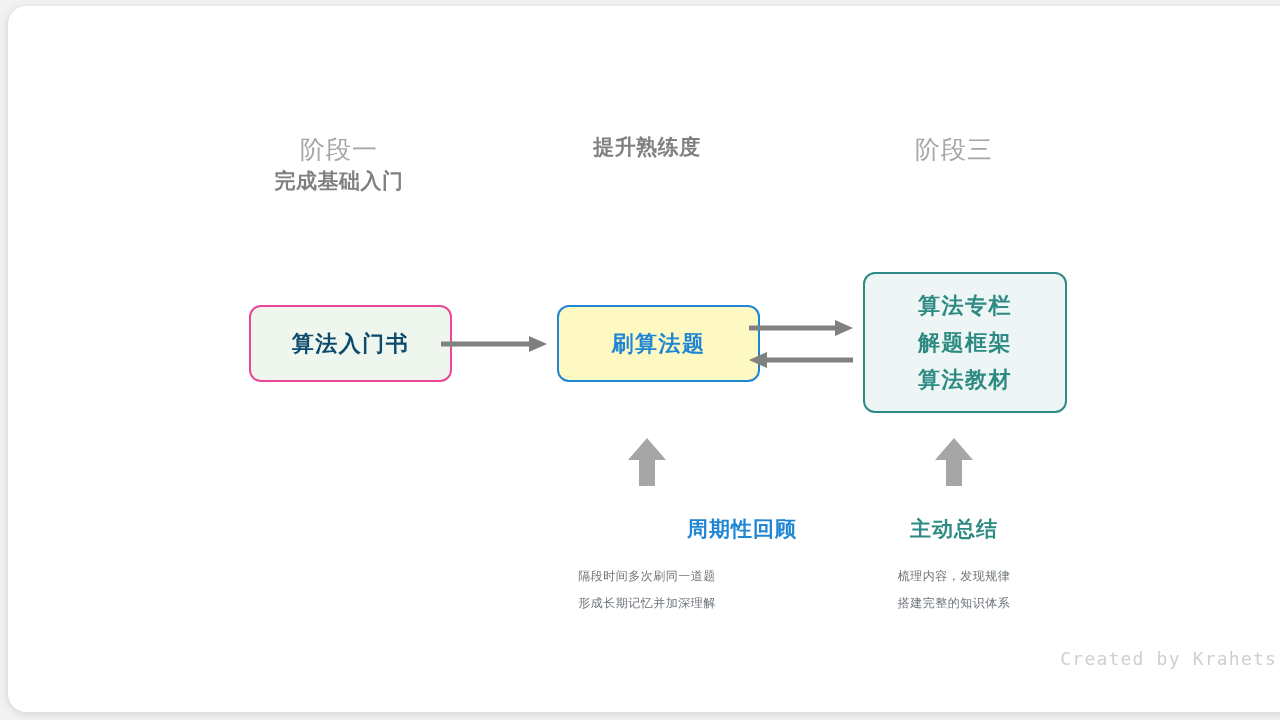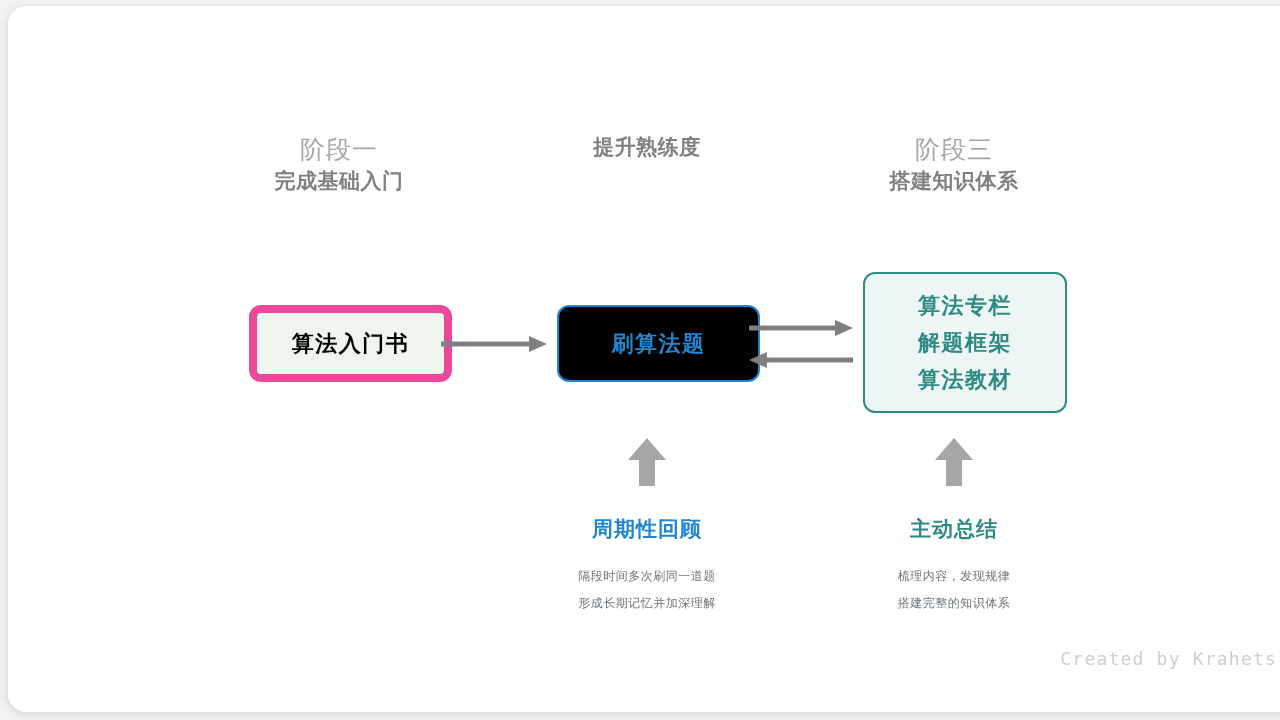--- a/index.html
+++ b/index.html
@@ -67,26 +67,26 @@
     font-weight: bold;
     font-size: 22px;
     letter-spacing: 1.5px;
     margin-left: 11px;
   }
   .box-line { line-height: 37px; }
 
   .box-green {
     left: 230px; top: 299px; width: 203px; height: 77px;
     background: #eef6ed;
-    border: 8px solid #ec4899;
-    color: #000000;
+    border: 2px solid #ec4899;
+    color: #0c4a6e;
   }
   .box-blue {
     left: 538px; top: 299px; width: 203px; height: 77px;
-    background: #000000;
+    background: #fef9c3;
     border: 2px solid #1f86d4;
     color: #1f86d4;
   }
   .box-teal {
     left: 844px; top: 266px; width: 204px; height: 141px;
     background: #edf6f4;
     border: 2px solid #2e8b84;
     color: #2e8b84;
   }
 
@@ -110,21 +110,21 @@
     position: absolute;
     width: 300px;
     text-align: center;
   }
   .note-title {
     font-size: 21px;
     font-weight: bold;
     letter-spacing: 1px;
     line-height: 28px;
   }
-  .note-title.blue { color: #1f86d4; }
+  .note-title.blue { color: #1f86d4; text-align: right; }
   .note-title.teal { color: #2e8b84; }
   .note-body {
     margin-top: 20px;
     font-size: 12px;
     color: #6e7479;
     line-height: 27px;
     letter-spacing: 0.5px;
   }
 
   
@@ -148,21 +148,20 @@
       <div class="stage-name">阶段一</div>
       <div class="stage-sub">完成基础入门</div>
     </div>
 
     <div class="stage" style="left:519px; top:126px;">
       <div class="stage-sub">提升熟练度</div>
     </div>
 
     <div class="stage" style="left:826px; top:126px;">
       <div class="stage-name">阶段三</div>
-      <div class="stage-sub">搭建知识体系</div>
     </div>
 
     <div class="box box-green">
       <div class="box-line">算法入门书</div>
     </div>
 
     <div class="box box-blue">
       <div class="box-line">刷算法题</div>
     </div>
 

